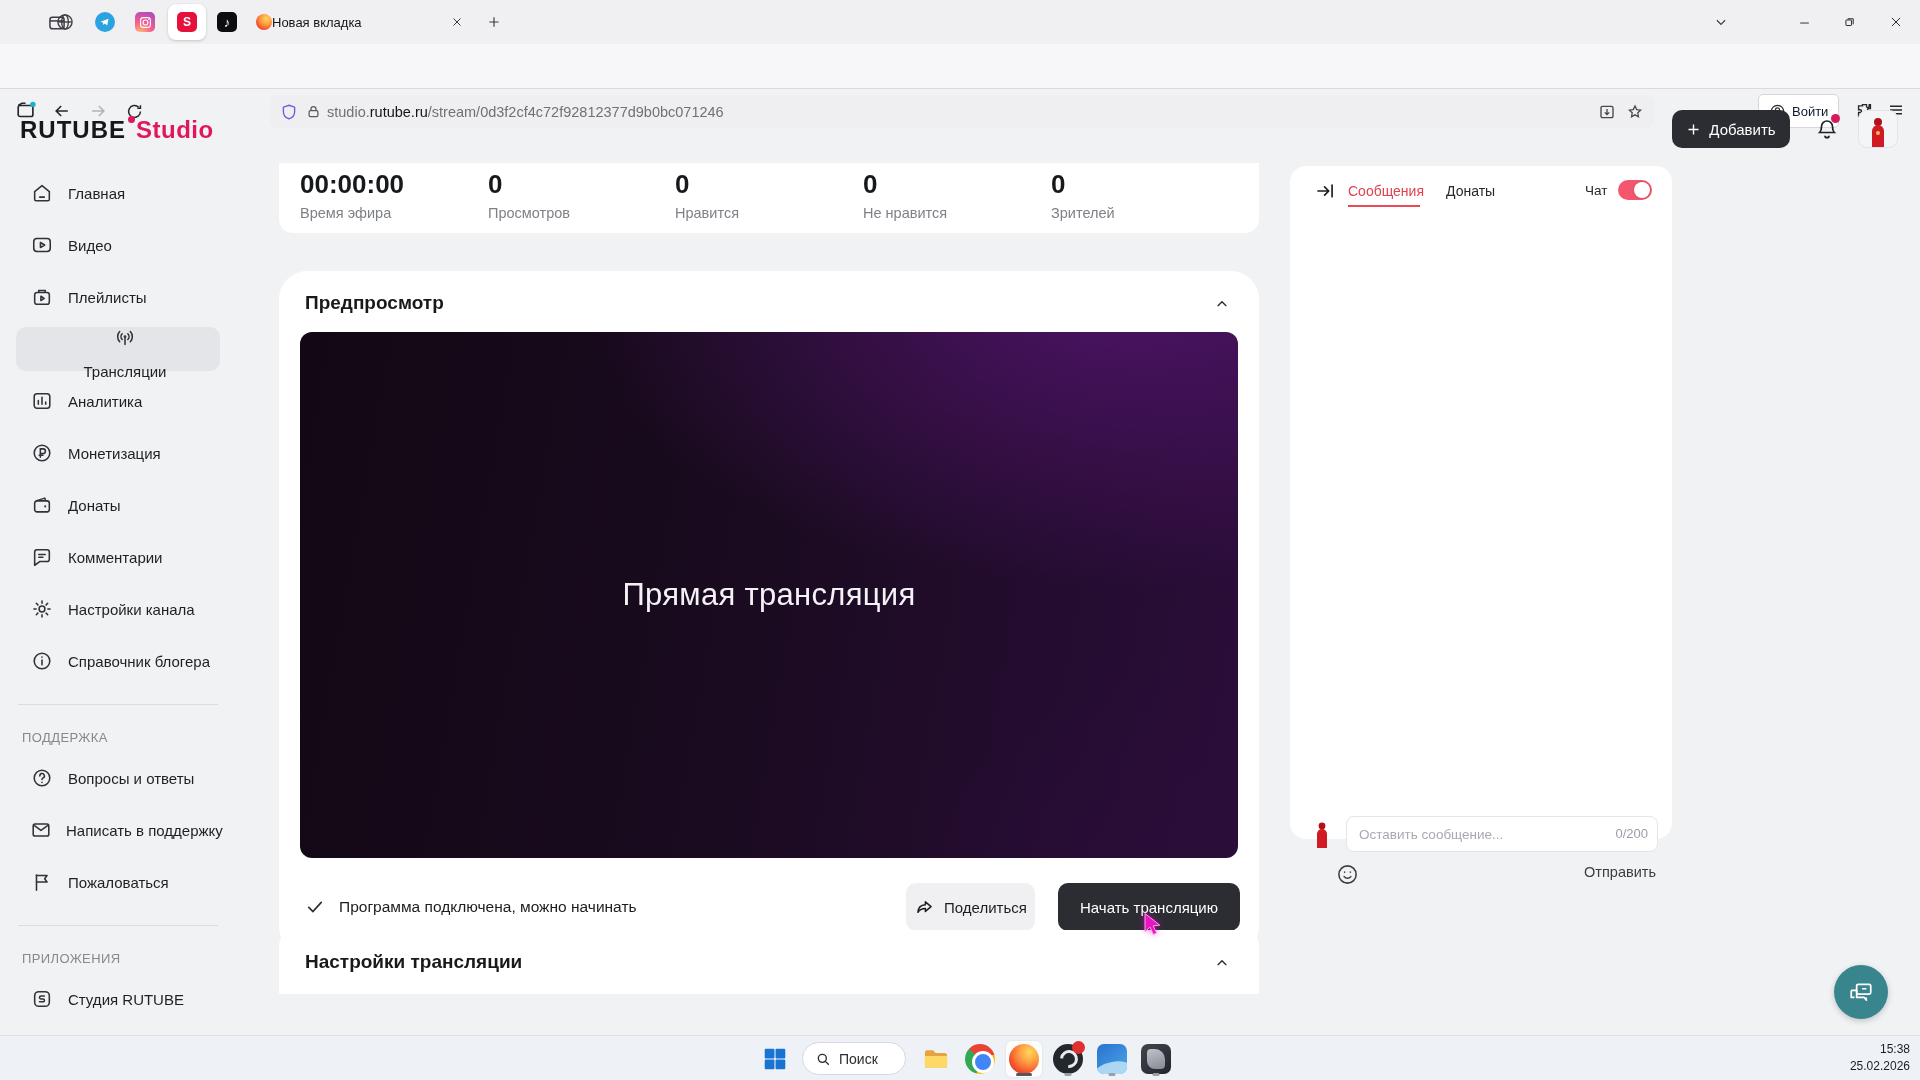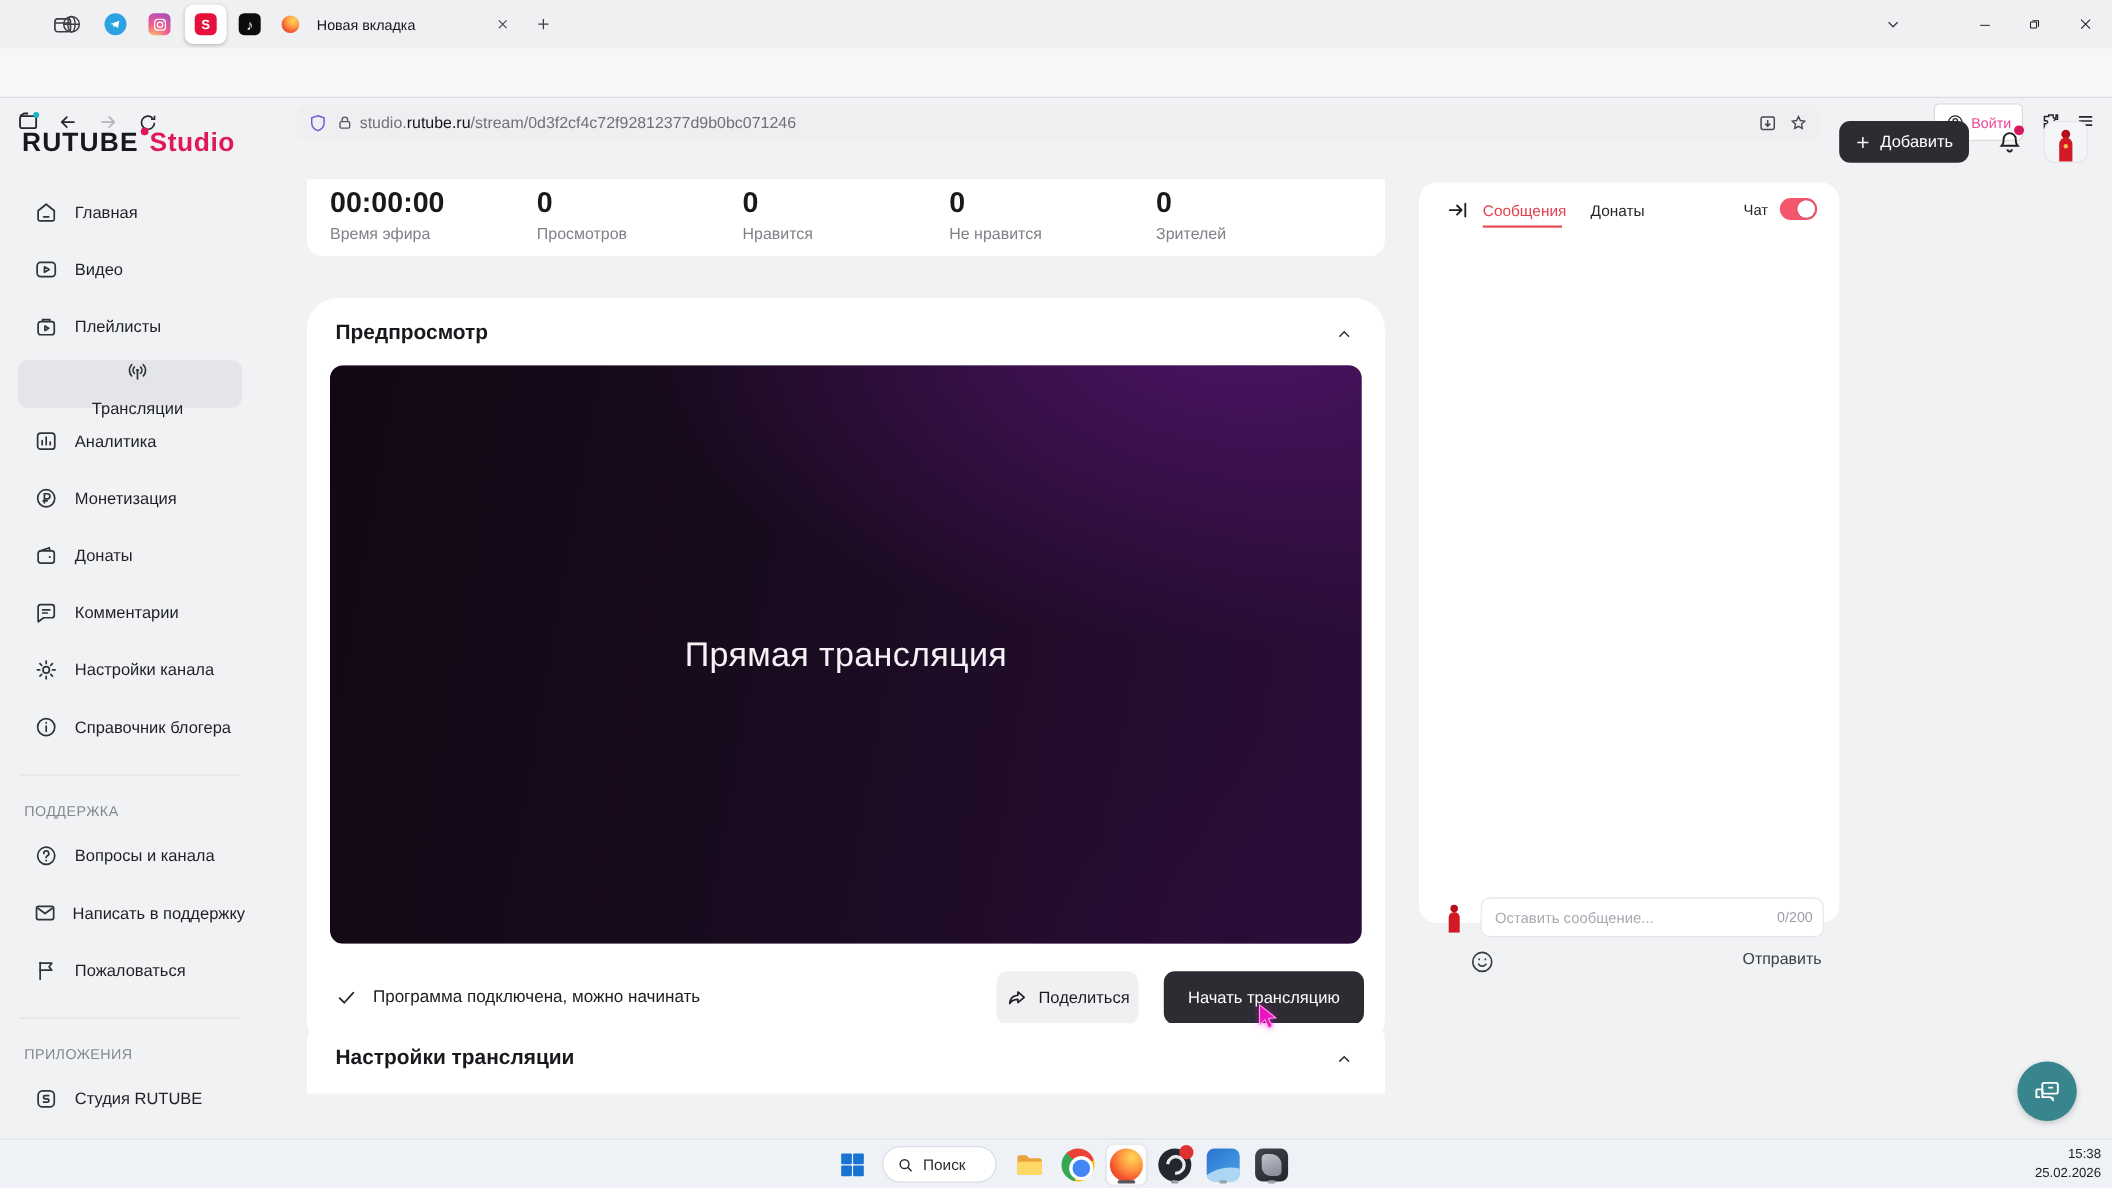--- a/index.html
+++ b/index.html
@@ -13,35 +13,35 @@
   .ticon { position:absolute; top:8px; width:30px; height:30px; display:flex; align-items:center; justify-content:center; border-radius:6px; }
   .pinned { width:34px; height:34px; top:5px; }
   .fav { width:20px; height:20px; border-radius:5px; display:flex; align-items:center; justify-content:center; }
   .tg { background:#2ba3e0; border-radius:50%; }
   .inst { background:radial-gradient(circle at 25% 110%, #fdc468 0%, #f45f8f 45%, #9c48c6 100%); }
   .rut-fav { background:#e6103c; }
   .rut-fav span{ color:#fff; font-size:12px; font-weight:800; }
   .tiktok { background:#0d0d0f; }
   .tiktok span { color:#fff; font-size:13px; }
   .active-pin { position:absolute; left:168px; top:4px; width:38px; height:36px; background:#ffffff; border-radius:8px; box-shadow:0 1px 3px rgba(0,0,0,.18); }
-  .tab { position:absolute; left:248px; top:6px; width:228px; height:32px; display:flex; align-items:center; gap:16px; padding:0 8px; border-radius:6px; }
+  .tab { position:absolute; left:248px; top:6px; width:228px; height:32px; display:flex; align-items:center; gap:0; padding:0 8px; border-radius:6px; }
   .tab-title { font-size:13px; color:#15141a; flex:1; }
   .ffball { width:16px; height:16px; border-radius:50%; background:radial-gradient(circle at 65% 30%, #ffd957 0%, #ff9640 40%, #f3522b 70%, #d5203b 100%); }
   .tab-close { width:22px; height:22px; display:flex; align-items:center; justify-content:center; border-radius:4px; color:#3c3c43; font-size:13px; }
   .newtab { position:absolute; left:482px; top:10px; width:24px; height:24px; display:flex; align-items:center; justify-content:center; color:#3c3c43; font-size:17px; }
   .wctl { position:absolute; top:0; width:46px; height:44px; display:flex; align-items:center; justify-content:center; }
 
   .nbtn { position:absolute; top:51px; width:32px; height:32px; display:flex; align-items:center; justify-content:center; border-radius:6px; }
   .urlbar { position:absolute; left:270px; top:51px; width:1384px; height:33px; background:#efeff2; border-radius:8px; display:flex; align-items:center; padding:0 10px; }
   .url-text { font-size:14.5px; margin-left:6px; }
   .url-text .dim { color:#6f7078; }
   .url-text .strong { color:#15141a; }
   .url-right { margin-left:auto; display:flex; align-items:center; gap:10px; }
   .login-pill { position:absolute; left:1758px; top:50px; height:34px; background:#ffffff; border:1px solid #d6d6dc; border-radius:5px; display:flex; align-items:center; gap:6px; padding:0 10px; }
-  .login-pill span { font-size:13px; color:#ec4899; }
+  .login-pill span { font-size:13px; color:#0f172a; }
 
   
   .logo { position:absolute; left:20px; top:116px; display:flex; align-items:flex-start; }
   .logo-main { font-size:24px; font-weight:800; letter-spacing:1px; color:#17181c; }
   .logo-dot { width:7px; height:7px; border-radius:50%; background:#e0175b; margin:0 1px 0 2px; }
   .logo-sub { font-size:24px; font-weight:600; letter-spacing:.5px; color:#e0175b; }
   .add-btn { position:absolute; left:1672px; top:110px; width:118px; height:38px; background:#2c2c33; border-radius:10px; display:flex; align-items:center; justify-content:center; gap:8px; color:#fff; font-size:15px; }
   .bell { position:absolute; left:1810px; top:112px; width:34px; height:34px; display:flex; align-items:center; justify-content:center; }
   .bell-dot { position:absolute; right:4px; top:2px; width:9px; height:9px; border-radius:50%; background:#d6185c; }
   .avatar { position:absolute; left:1858px; top:110px; width:40px; height:38px; border-radius:9px; background:#f4f5f7; border:1px solid #e3e4e8; display:flex; align-items:flex-end; justify-content:center; overflow:hidden; }
@@ -413,21 +413,21 @@
     <div class="sb-head" style="top:730px">ПОДДЕРЖКА</div>
 
     <div class="sb-item" style="top:756px">
       <span class="sb-ico">
           <svg width="22" height="22" viewBox="0 0 24 24" fill="none" stroke="#303338" stroke-width="1.7" stroke-linecap="round">
             <circle cx="12" cy="12" r="8.5"></circle>
             <path d="M9.6 9.7a2.5 2.5 0 1 1 3.6 2.2c-.8.4-1.2.9-1.2 1.8"></path>
             <path d="M12 16.6v.3"></path>
           </svg>
         </span>
-      <span class="sb-label">Вопросы и канала</span>
+      <span class="sb-label">Вопросы и ответы</span>
     </div>
     <div class="sb-item" style="top:808px">
       <span class="sb-ico">
           <svg width="22" height="22" viewBox="0 0 24 24" fill="none" stroke="#303338" stroke-width="1.7" stroke-linejoin="round">
             <rect x="3.5" y="5.5" width="17" height="13" rx="2"></rect>
             <path d="M4.5 7l7.5 5.5L19.5 7"></path>
           </svg>
         </span>
       <span class="sb-label">Написать в поддержку</span>
     </div>

